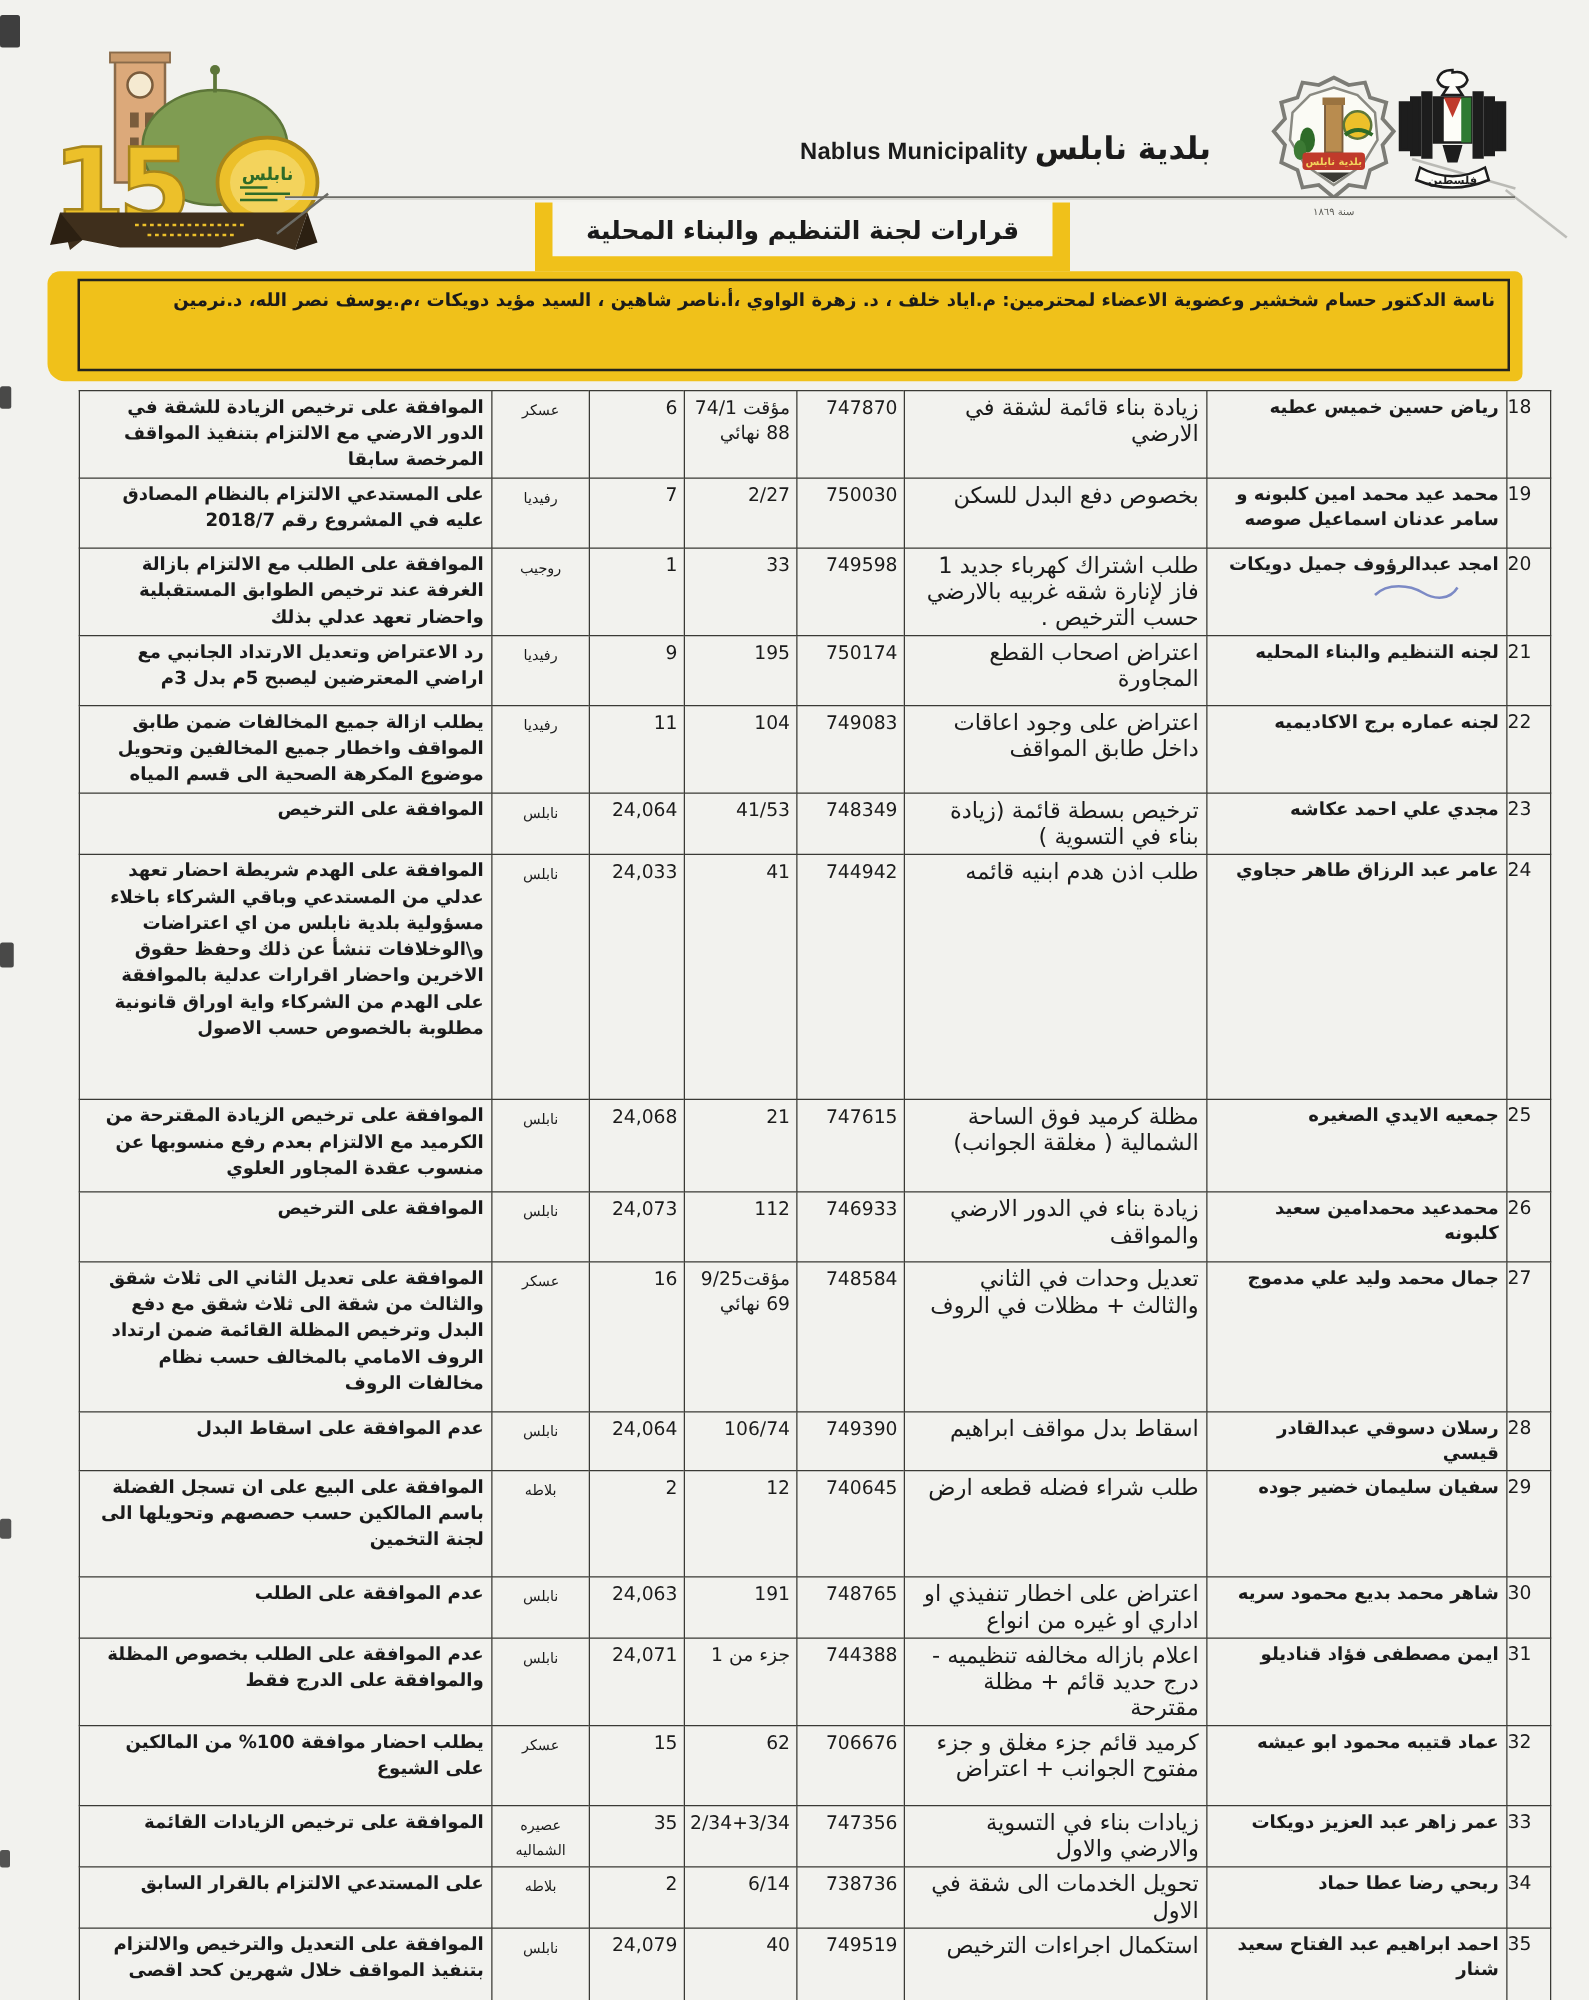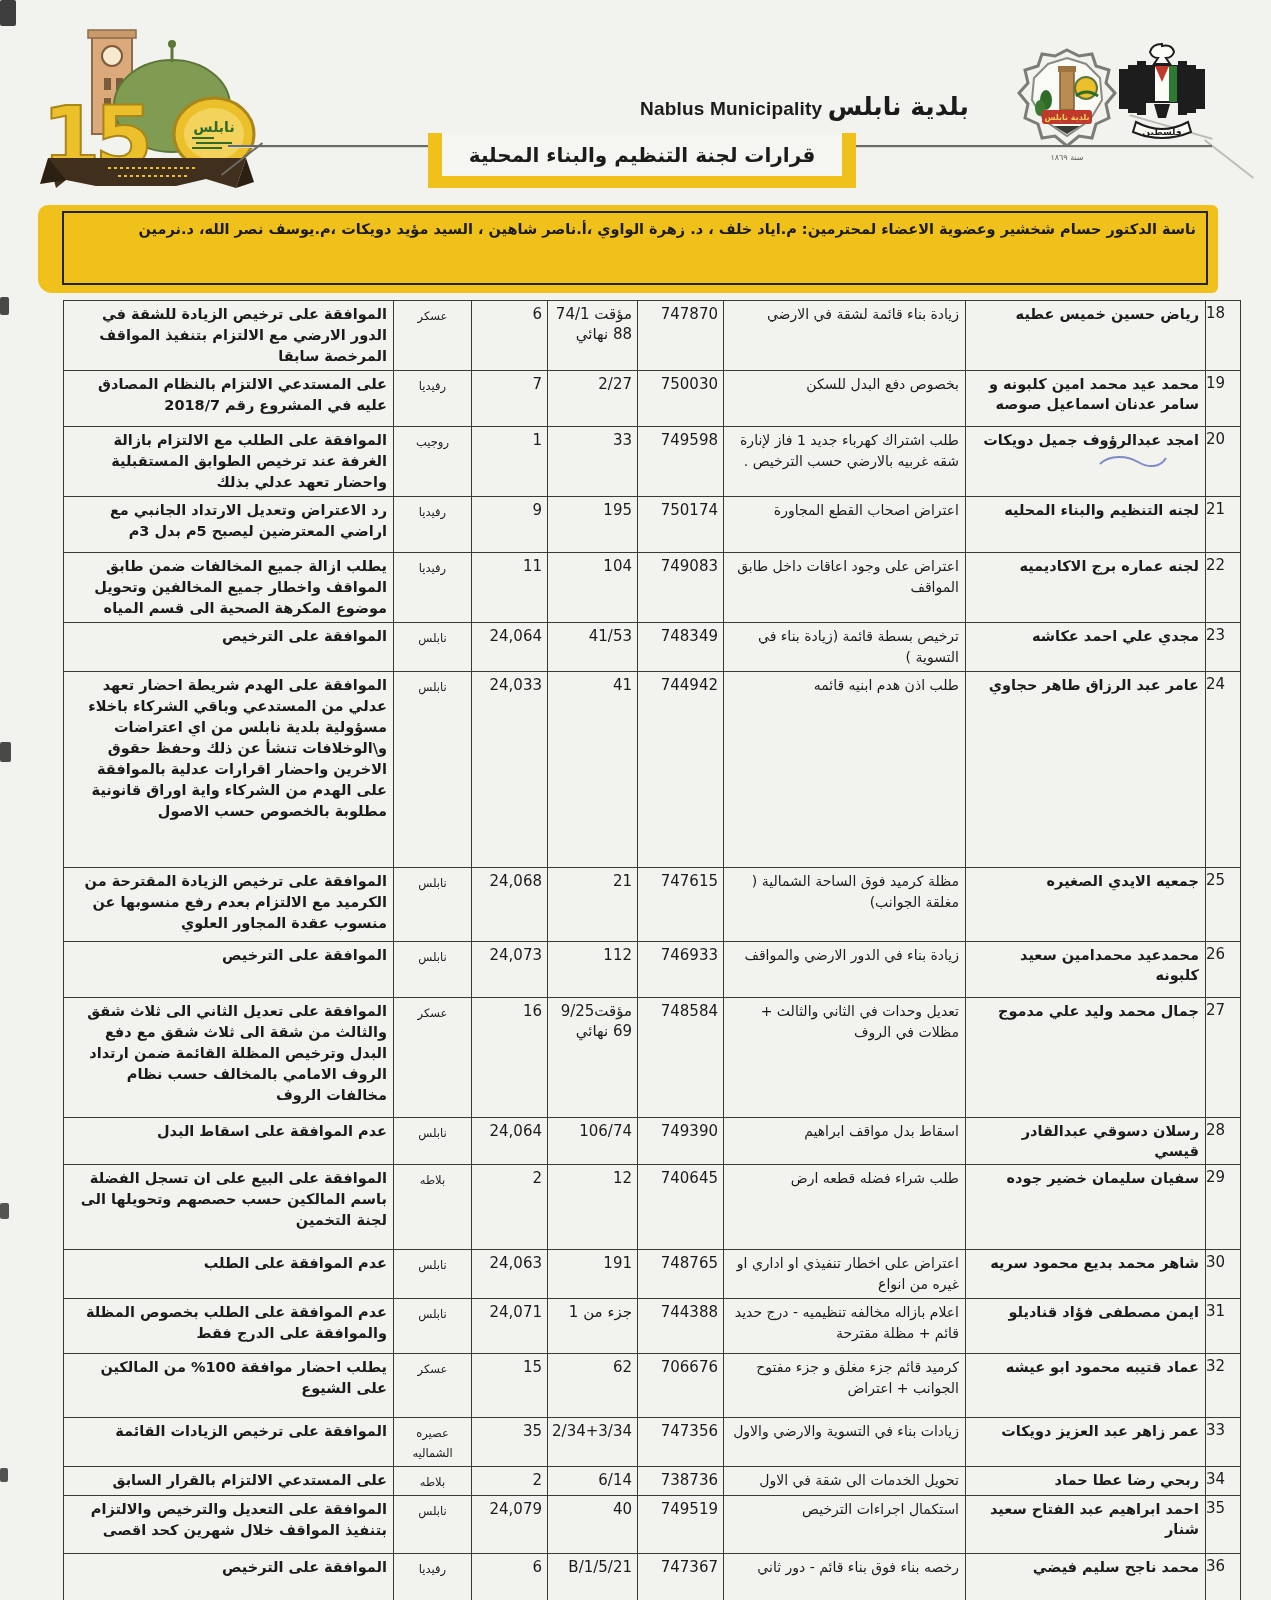--- a/index.html
+++ b/index.html
@@ -3,21 +3,21 @@
 <meta charset="utf-8">
 <style>
   html,body{margin:0;padding:0;}
   body{
     width:1271px;height:1600px;overflow:hidden;position:relative;
     background:#f2f2ee;
     font-family:"DejaVu Sans","Liberation Sans",sans-serif;
     color:#1b1b1b;
     -webkit-font-smoothing:antialiased;
   }
-  .page{position:absolute;inset:0;}
+  .page{position:absolute;inset:0;margin-top:12px;}
 
   
   .mark{position:absolute;background:#1e1e1e;border-radius:2px;}
   .m1{left:0;top:4;width:16px;height:26px;opacity:.85;}
   .m2{left:0;top:297px;width:9px;height:18px;opacity:.8;}
   .m3{left:0;top:742px;width:11px;height:20px;opacity:.8;}
   .m4{left:0;top:1203px;width:9px;height:16px;opacity:.75;}
   .m5{left:0;top:1468px;width:8px;height:14px;opacity:.75;}
   .fold1{position:absolute;left:1198px;top:158px;width:62px;height:2px;background:#9a9a94;opacity:.6;transform:rotate(38deg);}
   .fold2{position:absolute;left:1128px;top:126px;width:86px;height:2px;background:#8d8d86;opacity:.55;transform:rotate(16deg);}
@@ -31,21 +31,21 @@
     font-weight:bold;white-space:nowrap;
   }
   .brand .ar{font-size:25px;letter-spacing:.5px;}
   .brand .en{font-size:19px;letter-spacing:.2px;font-family:"Liberation Sans","DejaVu Sans",sans-serif;}
   .rule{position:absolute;left:228px;top:145px;width:984px;height:3px;
     background:linear-gradient(#6b6b65,#6b6b65 55%,#d8d8d2 55%);}
   .rule-diag-l{position:absolute;left:216px;top:158px;width:52px;height:2px;background:#6b6b65;transform:rotate(-38deg);}
 
   
   .title-frame{
-    position:absolute;left:428px;top:133px;width:400px;height:43px;
+    position:absolute;left:428px;top:150px;width:400px;height:43px;
     border-left:14px solid #f0c11a;border-right:14px solid #f0c11a;border-bottom:12px solid #f0c11a;
     display:flex;align-items:center;justify-content:center;background:#f5f5f1;
   }
   .title-frame h1{margin:0;font-size:20px;font-weight:bold;direction:rtl;}
 
   
   .session-hl{
     position:absolute;left:38px;top:205px;width:1180px;height:88px;
     background:#f0c11a;border-radius:10px 6px 6px 14px;
   }
@@ -68,21 +68,21 @@
     position:absolute;left:63px;top:300px;width:1177px;
     border-collapse:collapse;table-layout:fixed;direction:rtl;
     background:transparent;
   }
   #decisions td{
     border:1px solid #3a3a35;vertical-align:top;padding:3px 6px;
     font-size:14.5px;line-height:20px;word-wrap:break-word;
   }
   #decisions .c-num{direction:ltr;text-align:left;padding:2px 2px 0 0;font-size:15px;}
   #decisions .c-name{font-weight:bold;}
-  #decisions .c-subject{text-align:right;font-size:14px;line-height:21px;}
+  #decisions .c-subject{text-align:right;font-size:18px;line-height:21px;}
   #decisions .c-file,#decisions .c-parcel,#decisions .c-block{
     direction:ltr;text-align:right;font-size:15px;padding-left:3px;padding-right:5px;
   }
   #decisions .c-location{text-align:center;font-size:11.5px;padding-top:5px;}
   #decisions .c-decision{font-weight:bold;text-align:right;line-height:21px;}
 
   #decisions tbody tr:nth-child(1){height:68px}
   #decisions tbody tr:nth-child(2){height:56px}
   #decisions tbody tr:nth-child(3){height:66px}
   #decisions tbody tr:nth-child(4){height:56px}

